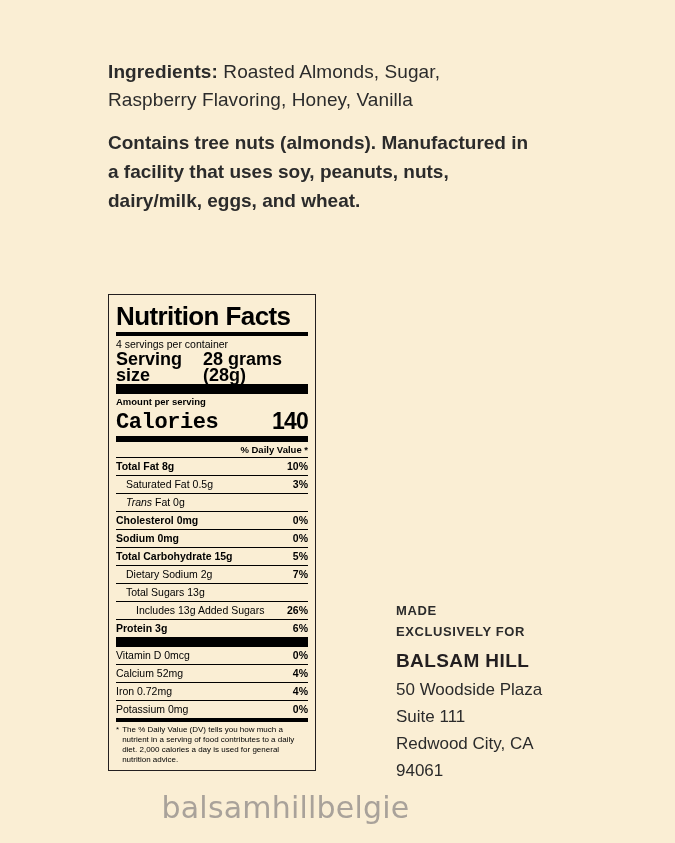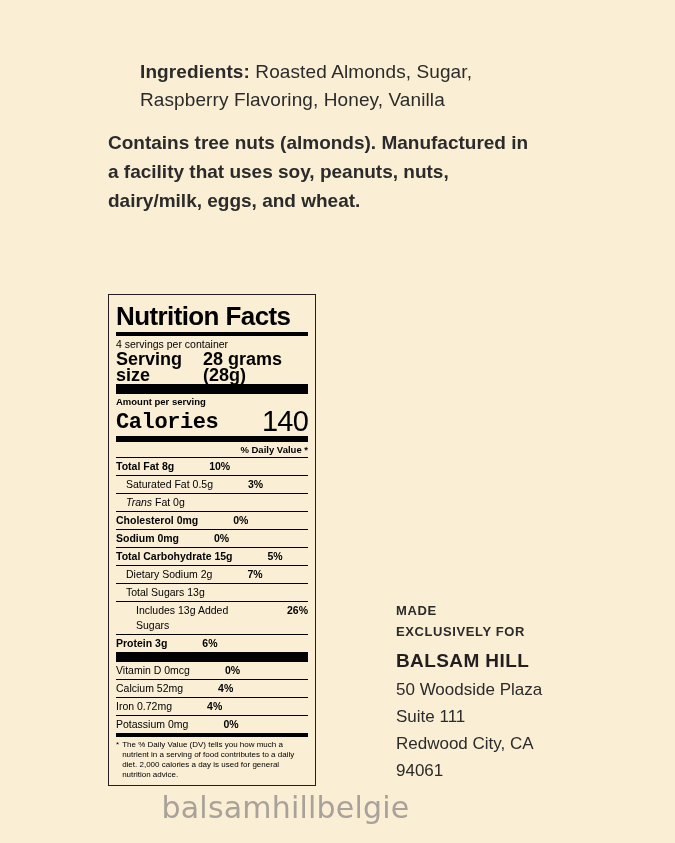--- a/index.html
+++ b/index.html
@@ -21,21 +21,20 @@
     position: absolute;
     left: 108px;
     top: 58px;
     width: 470px;
   }
   .ingredients-line {
     font-size: 19px;
     line-height: 28px;
     color: #2b2b2b;
     letter-spacing: 0.1px;
-    margin-left: 32px;
   }
   .ingredients-label {
     font-weight: bold;
   }
   .ingredients-text {
     font-weight: normal;
   }
   .allergen-block {
     position: absolute;
     left: 108px;
@@ -100,39 +99,38 @@
     padding-bottom: 1px;
   }
   .nf-cal-label {
     font-size: 22px;
     font-weight: bold;
     line-height: 25px;
     letter-spacing: -0.4px;
     font-family: Liberation Mono, monospace;
   }
   .nf-cal-value {
-    font-size: 29px;
-    font-weight: normal;
+    font-size: 23px;
+    font-weight: bold;
     line-height: 27px;
     letter-spacing: -0.8px;
   }
   .nf-dv-head {
     text-align: right;
     font-size: 9.5px;
     font-weight: bold;
     line-height: 13px;
     padding: 1px 0;
   }
   .nf-row {
     display: flex;
-    justify-content: flex-start;
+    justify-content: space-between;
     font-size: 10.5px;
     line-height: 15px;
     padding: 1px 0 1px 0;
-    gap: 35px;
   }
   .nf-row .nm { text-align: left; }
   .nf-row .dv { font-weight: bold; }
   .b { font-weight: bold; }
   .indent1 { padding-left: 10px; }
   .indent2 { padding-left: 20px; }
   .ital { font-style: italic; }
   .nf-footnote {
     display: flex;
     font-size: 8px;

